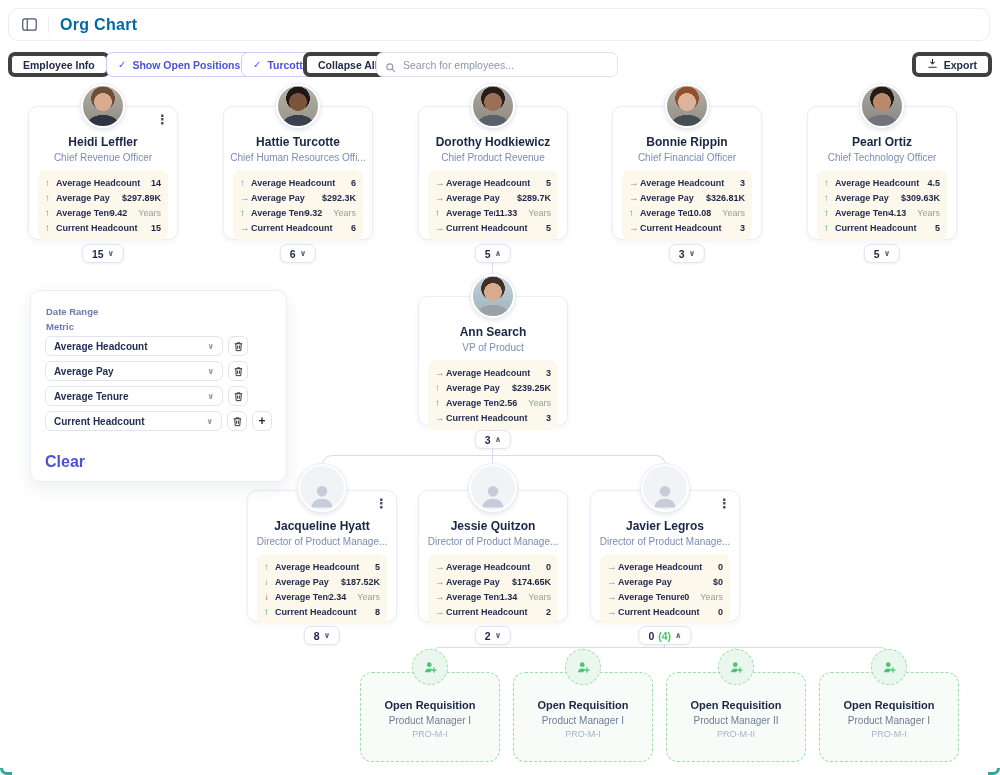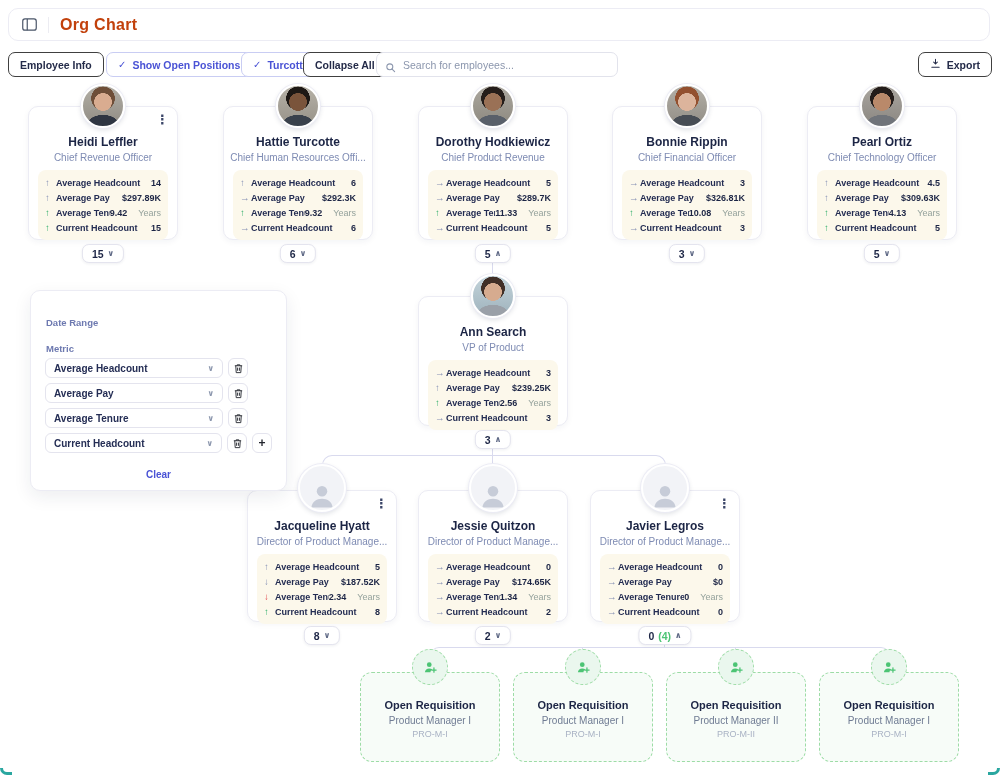--- a/index.html
+++ b/index.html
@@ -4,28 +4,28 @@
 <style>
   html,body{margin:0;padding:0}
   body{
     width:1000px;height:775px;position:relative;overflow:hidden;background:#fff;
     font-family:"Liberation Sans","DejaVu Sans",sans-serif;color:#1c2545;
   }
   
   .hdr{position:absolute;left:8px;top:8px;width:982px;height:33px;box-sizing:border-box;
     border:1px solid #ececf4;border-radius:10px;background:#fff;display:flex;align-items:center;
     padding:0 13px;gap:11px;z-index:6}
-  .hdr-title{font-size:16px;font-weight:700;color:#c2410c;letter-spacing:.3px}
+  .hdr-title{font-size:16px;font-weight:700;color:#0369a1;letter-spacing:.3px}
   .vdiv{width:1px;height:16px;background:#ececf2}
   .icon-btn{display:flex;align-items:center;justify-content:center;cursor:pointer}
   
   .tbtn{position:absolute;top:52px;height:25px;box-sizing:border-box;display:inline-flex;
     align-items:center;justify-content:center;gap:6px;background:#fff;border-radius:7px;
     font-size:10.5px;font-weight:600;cursor:pointer;padding:0 11px;z-index:6;white-space:nowrap}
-  .tb-plain{border:1px solid #404040;color:#242b49}
+  .tb-plain{border:4px solid #404040;color:#242b49}
   .tb-check{border:1px solid #c9cdf3;color:#4a53d5}
   .checkglyph{font-size:10px;font-weight:700}
   #btn-emp{left:8px}#btn-show{left:106px}#btn-metrics{left:241px}#btn-collapse{left:303px}
   .search-wrap{position:absolute;left:376px;top:52px;z-index:6}
   .search-input{width:242px;height:25px;box-sizing:border-box;border:1px solid #e2e3ec;border-radius:7px;
     padding:0 8px 0 26px;font-size:10.5px;color:#49537a;outline:none;background:#fff;
     font-family:"Liberation Sans","DejaVu Sans",sans-serif}
   .search-input::placeholder{color:#8b96ad}
   .search-ico{position:absolute;left:9px;top:7px;pointer-events:none}
   #btn-export{right:8px;left:auto}
@@ -84,34 +84,34 @@
   .cb0{left:103px;top:244px}.cb1{left:298px;top:244px}.cb2{left:493px;top:244px}
   .cb3{left:687px;top:244px}.cb4{left:882px;top:244px}
   .cb5{left:493px;top:430px}
   .cb6{left:322px;top:626px}.cb7{left:493px;top:626px}.cb8{left:665px;top:626px}
   .csuf{color:#4cc474}.csuf:empty{display:none}
   .cchev{color:#5d6784;font-size:8px;font-weight:700}
   
   .fpanel{position:absolute;left:30px;top:290px;width:257px;box-sizing:border-box;background:#fff;
     border:1px solid #ececf4;border-radius:10px;box-shadow:0 6px 18px rgba(28,37,69,.08);
     padding:11px 14px 10px;z-index:5}
-  .flabel{font-size:9.5px;color:#6d79b0;margin:15px 0 4px 1px;font-weight:600}
+  .flabel{font-size:9.5px;color:#6d79b0;margin:4px 0 4px 1px;font-weight:600}
   .finput{height:20px;border:1px solid #e4e4ee;border-radius:6px;display:flex;align-items:center;gap:5px;
     padding:0 8px;font-size:10px;margin-bottom:9px;cursor:text;white-space:nowrap}
   .fprefix{color:#8b96ad}
   .fvalue{color:#252e55;font-weight:600}
   .frow{display:flex;align-items:center;gap:5px;margin-bottom:5px}
   .fselect{width:178px;height:20px;box-sizing:border-box;border:1px solid #e4e4ee;border-radius:6px;
     display:flex;align-items:center;justify-content:space-between;padding:0 8px;font-size:10px;
     font-weight:600;color:#252e55;cursor:pointer}
   .fchev{color:#8b96ad;font-size:8px}
   .ficon{width:20px;height:20px;box-sizing:border-box;border:1px solid #e4e4ee;border-radius:6px;
     display:flex;align-items:center;justify-content:center;cursor:pointer;background:#fff;flex:none}
   .fplus{font-size:12px;font-weight:700;color:#23262e;line-height:1}
-  .fclear{text-align:center;font-size:10px;color:#4a53d5;font-weight:600;margin-top:16px;cursor:pointer}
+  .fclear{text-align:left;font-size:16px;color:#4a53d5;font-weight:600;margin-top:22px;cursor:pointer}
   
   .rcard{position:absolute;top:672px;width:140px;height:90px;box-sizing:border-box;
     border:1.5px dashed #9ddca6;border-radius:12px;background:#f7fcf8;text-align:center;
     padding-top:26px;z-index:2;cursor:pointer}
   .r0{left:360px}.r1{left:513px}.r2{left:666px}.r3{left:819px}
   .rtitle{font-size:11px;font-weight:700;color:#1c2545}
   .rrole{font-size:10px;color:#6f7b93;margin-top:4px}
   .rcode{font-size:9px;color:#a9b2c4;margin-top:3px}
   .rcircle{position:absolute;top:649px;width:36px;height:36px;box-sizing:border-box;
     border:1.5px dashed #9ddca6;border-radius:50%;background:#eaf7ee;display:flex;

